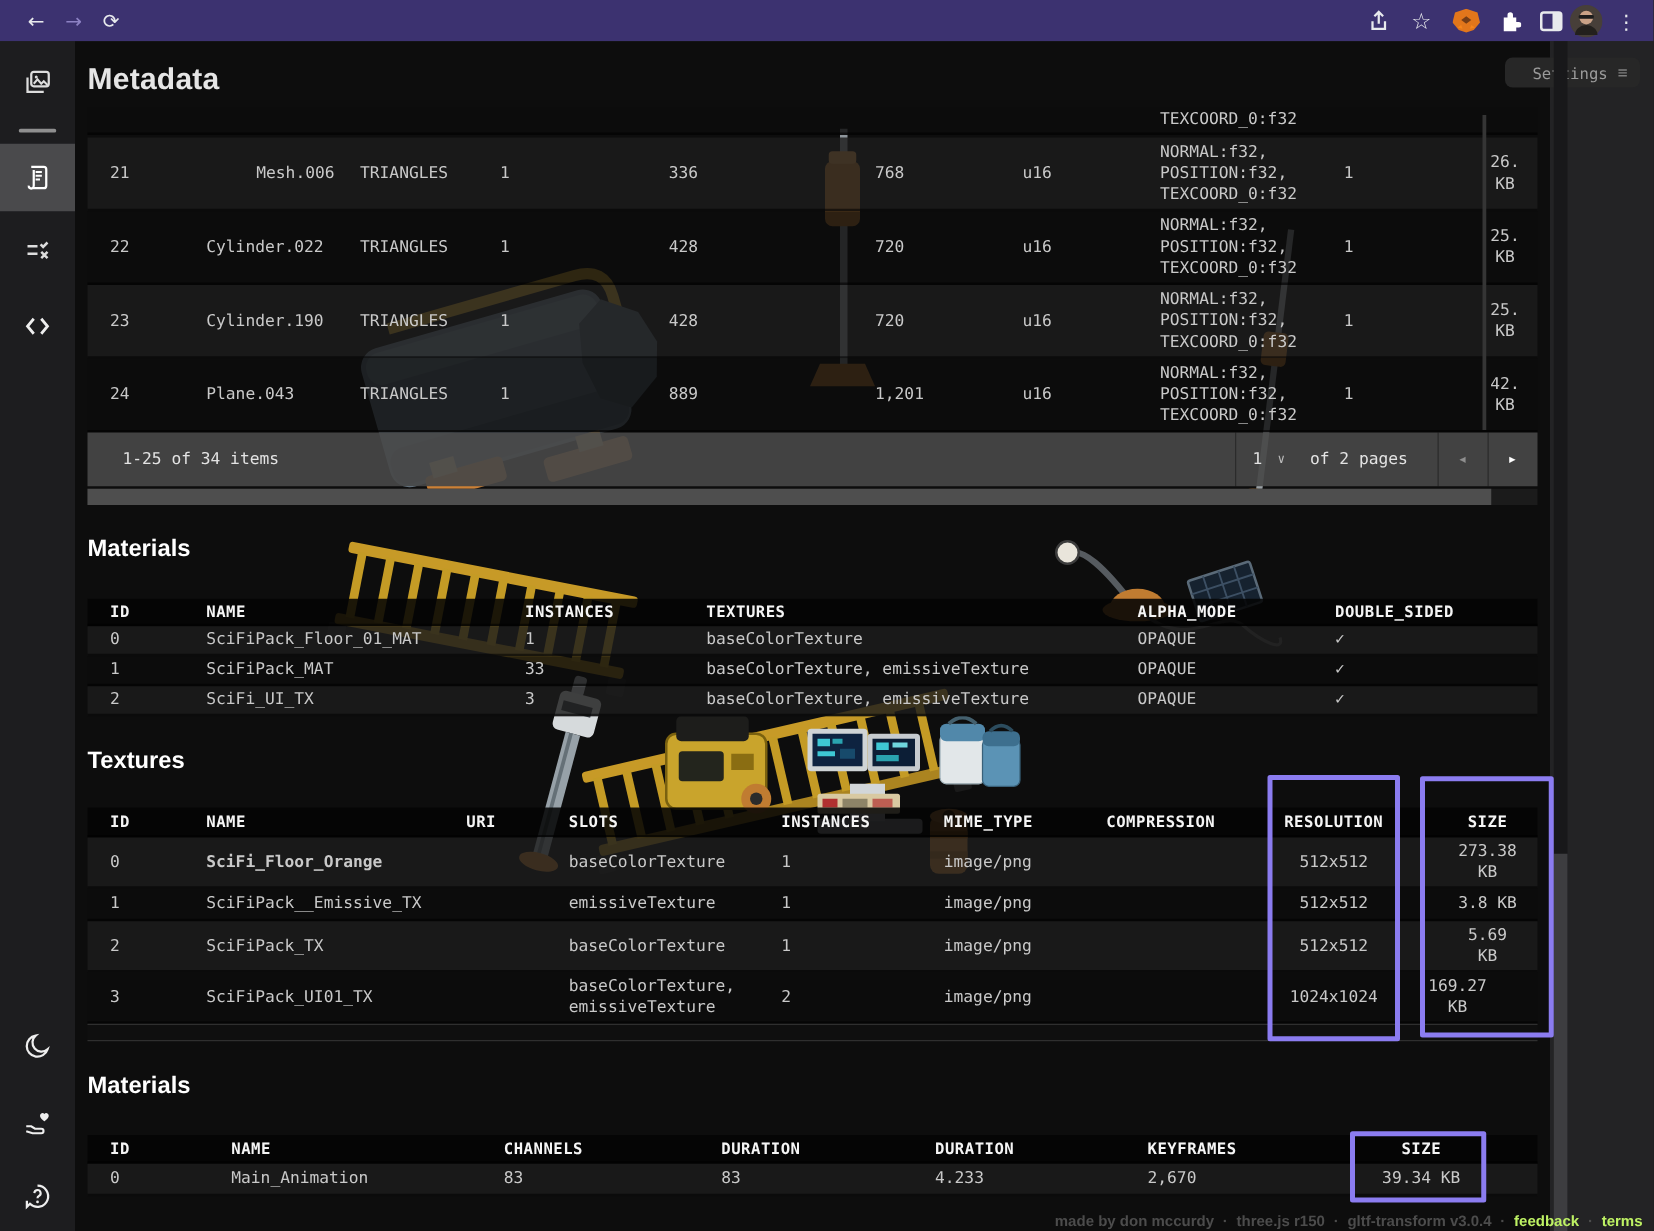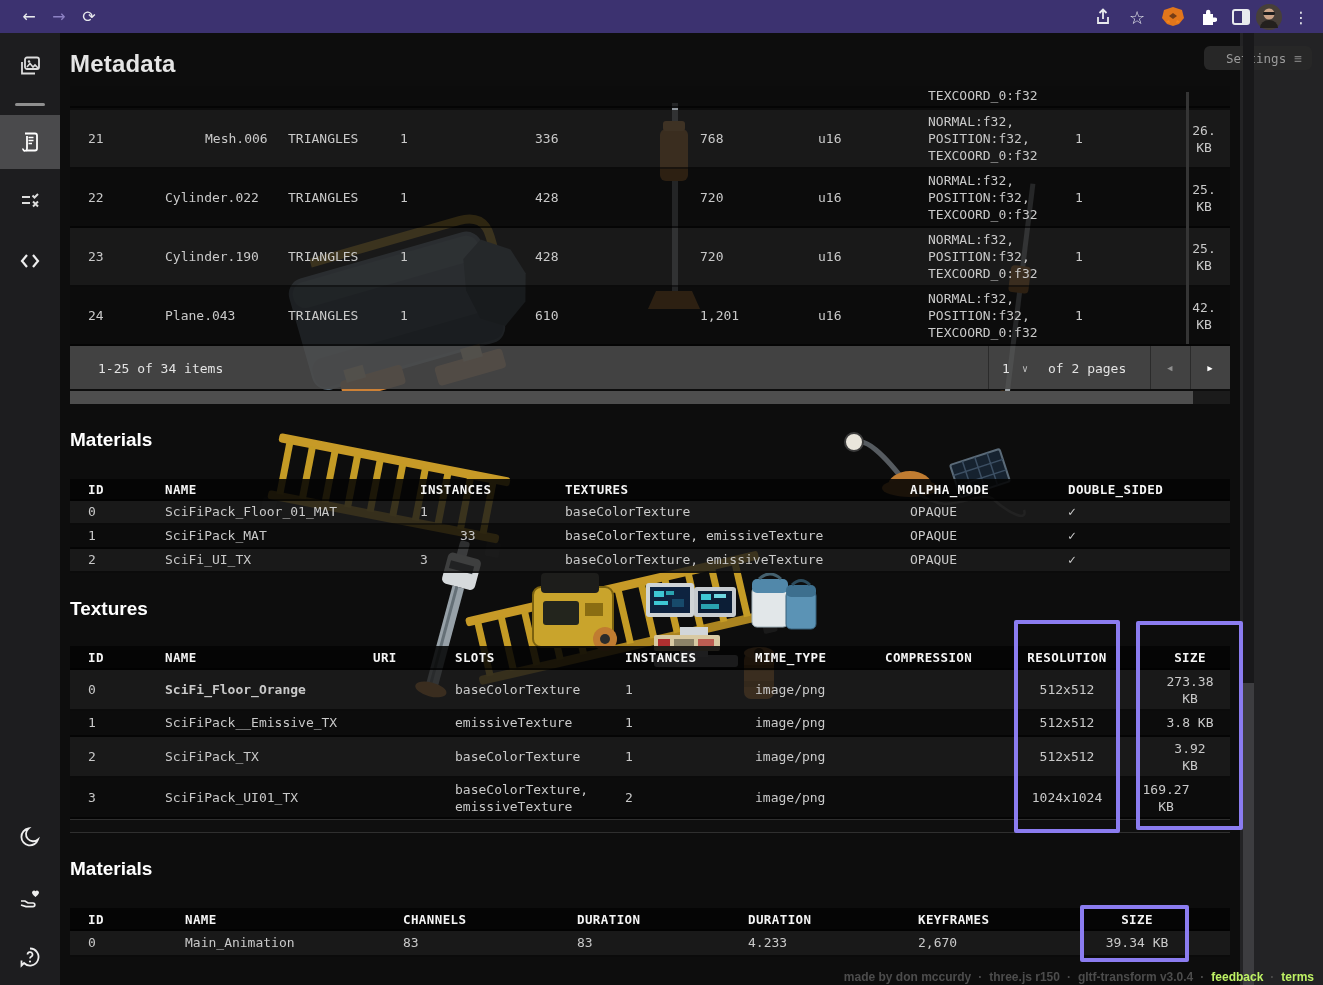--- a/index.html
+++ b/index.html
@@ -361,21 +361,21 @@
 TEXCOORD_0:f32</span>
         <span class="t-cell" style="left: 1005px; width: 30px;">1</span>
         <span class="t-cell ac" style="left: 1112px; width: 44px;">25.
 KB</span>
       </div>
       <div class="t-row dark" style="height: 59px;">
         <span class="t-cell" style="left: 18px; width: 44px;">24</span>
         <span class="t-cell" style="left: 95px; width: 160px;">Plane.043</span>
         <span class="t-cell" style="left: 218px; width: 110px;">TRIANGLES</span>
         <span class="t-cell" style="left: 330px; width: 30px;">1</span>
-        <span class="t-cell" style="left: 465px; width: 70px;">610</span>
+        <span class="t-cell" style="left: 465px; width: 70px;">889</span>
         <span class="t-cell" style="left: 630px; width: 70px;">1,201</span>
         <span class="t-cell" style="left: 748px; width: 50px;">u16</span>
         <span class="t-cell" style="left: 858px; width: 150px;">NORMAL:f32,
 POSITION:f32,
 TEXCOORD_0:f32</span>
         <span class="t-cell" style="left: 1005px; width: 30px;">1</span>
         <span class="t-cell ac" style="left: 1112px; width: 44px;">42.
 KB</span>
       </div>
     </div>
@@ -410,21 +410,21 @@
         <span class="t-cell" style="left: 18px; width: 44px;">0</span>
         <span class="t-cell" style="left: 95px; width: 230px;">SciFiPack_Floor_01_MAT</span>
         <span class="t-cell" style="left: 350px; width: 110px;">1</span>
         <span class="t-cell" style="left: 495px; width: 330px;">baseColorTexture</span>
         <span class="t-cell" style="left: 840px; width: 120px;">OPAQUE</span>
         <span class="t-cell" style="left: 998px; width: 140px;">✓</span>
       </div>
       <div class="t-row dark" style="height: 24px;">
         <span class="t-cell" style="left: 18px; width: 44px;">1</span>
         <span class="t-cell" style="left: 95px; width: 230px;">SciFiPack_MAT</span>
-        <span class="t-cell" style="left: 350px; width: 110px; margin-left: 40px;">33</span>
+        <span class="t-cell" style="left: 350px; width: 110px;">33</span>
         <span class="t-cell" style="left: 495px; width: 330px;">baseColorTexture, emissiveTexture</span>
         <span class="t-cell" style="left: 840px; width: 120px;">OPAQUE</span>
         <span class="t-cell" style="left: 998px; width: 140px;">✓</span>
       </div>
       <div class="t-row light" style="height: 24px;">
         <span class="t-cell" style="left: 18px; width: 44px;">2</span>
         <span class="t-cell" style="left: 95px; width: 230px;">SciFi_UI_TX</span>
         <span class="t-cell" style="left: 350px; width: 110px;">3</span>
         <span class="t-cell" style="left: 495px; width: 330px;">baseColorTexture, emissiveTexture</span>
         <span class="t-cell" style="left: 840px; width: 120px;">OPAQUE</span>
@@ -470,21 +470,21 @@
       </div>
       <div class="t-row light" style="height: 41px;">
         <span class="t-cell" style="left: 18px; width: 44px;">2</span>
         <span class="t-cell" style="left: 95px; width: 200px;">SciFiPack_TX</span>
         <span class="t-cell" style="left: 303px; width: 60px;"></span>
         <span class="t-cell" style="left: 385px; width: 160px;">baseColorTexture</span>
         <span class="t-cell" style="left: 555px; width: 60px;">1</span>
         <span class="t-cell" style="left: 685px; width: 100px;">image/png</span>
         <span class="t-cell" style="left: 815px; width: 110px;"></span>
         <span class="t-cell ac" style="left: 951px; width: 92px;">512x512</span>
-        <span class="t-cell ac" style="left: 1072px; width: 96px;">3.92
+        <span class="t-cell ac" style="left: 1072px; width: 96px;">5.69
 KB</span>
       </div>
       <div class="t-row dark" style="height: 41px;">
         <span class="t-cell" style="left: 18px; width: 44px;">3</span>
         <span class="t-cell" style="left: 95px; width: 200px;">SciFiPack_UI01_TX</span>
         <span class="t-cell" style="left: 303px; width: 60px;"></span>
         <span class="t-cell" style="left: 385px; width: 160px;">baseColorTexture,
 emissiveTexture</span>
         <span class="t-cell" style="left: 555px; width: 60px;">2</span>
         <span class="t-cell" style="left: 685px; width: 100px;">image/png</span>

